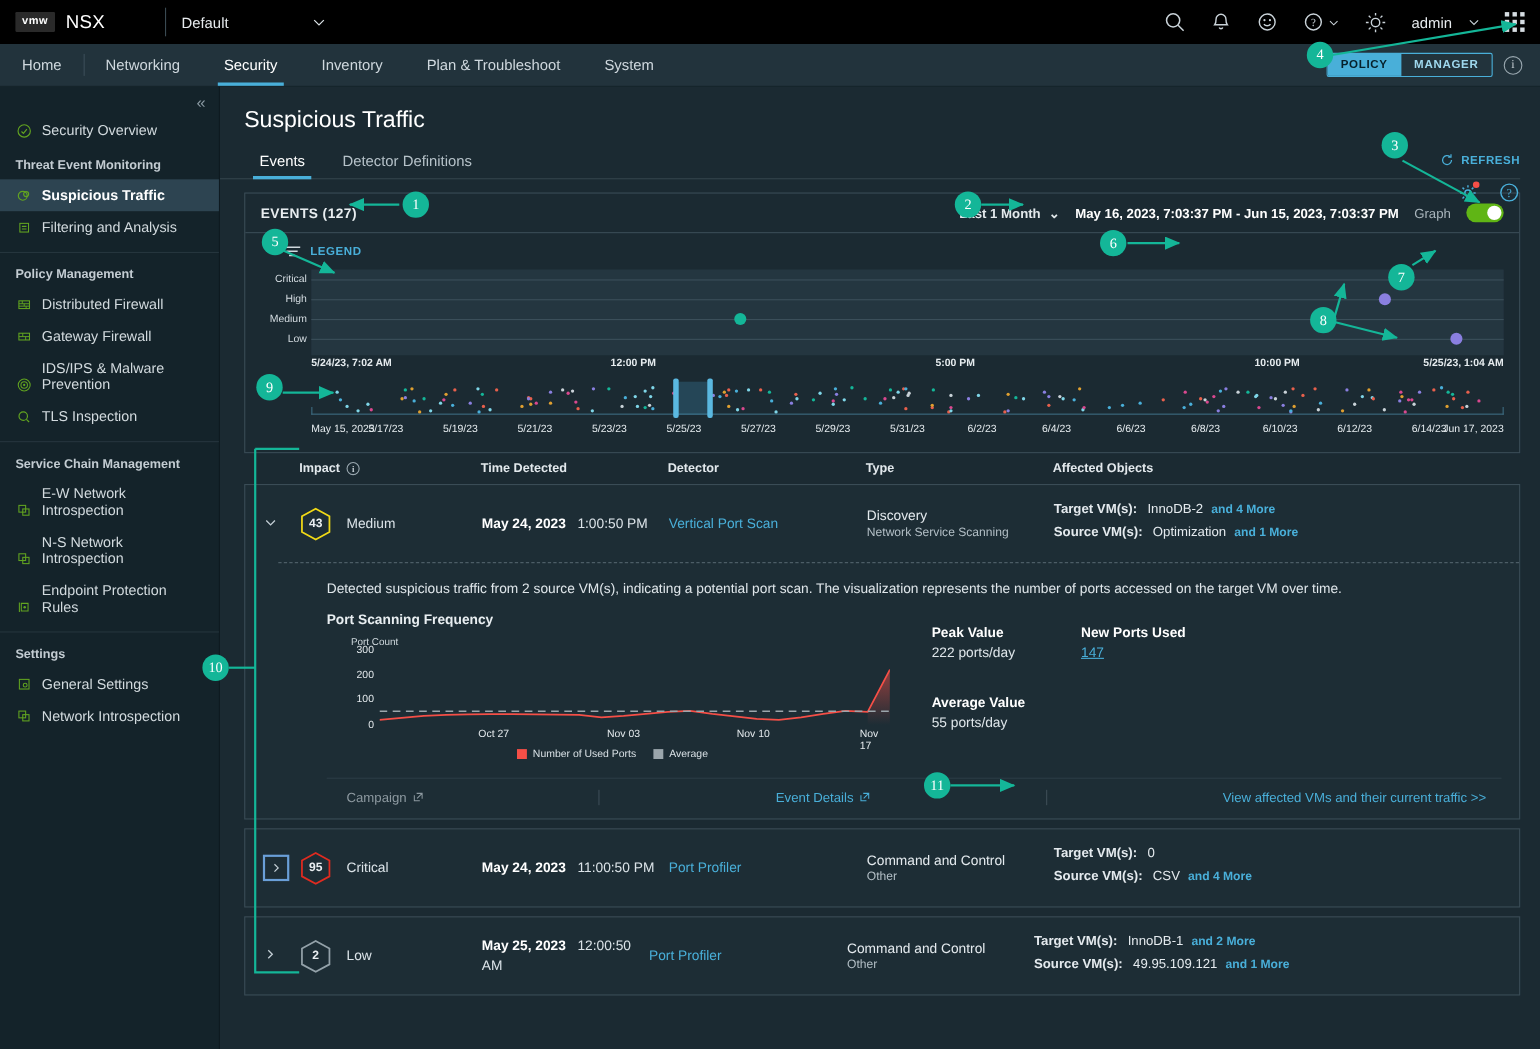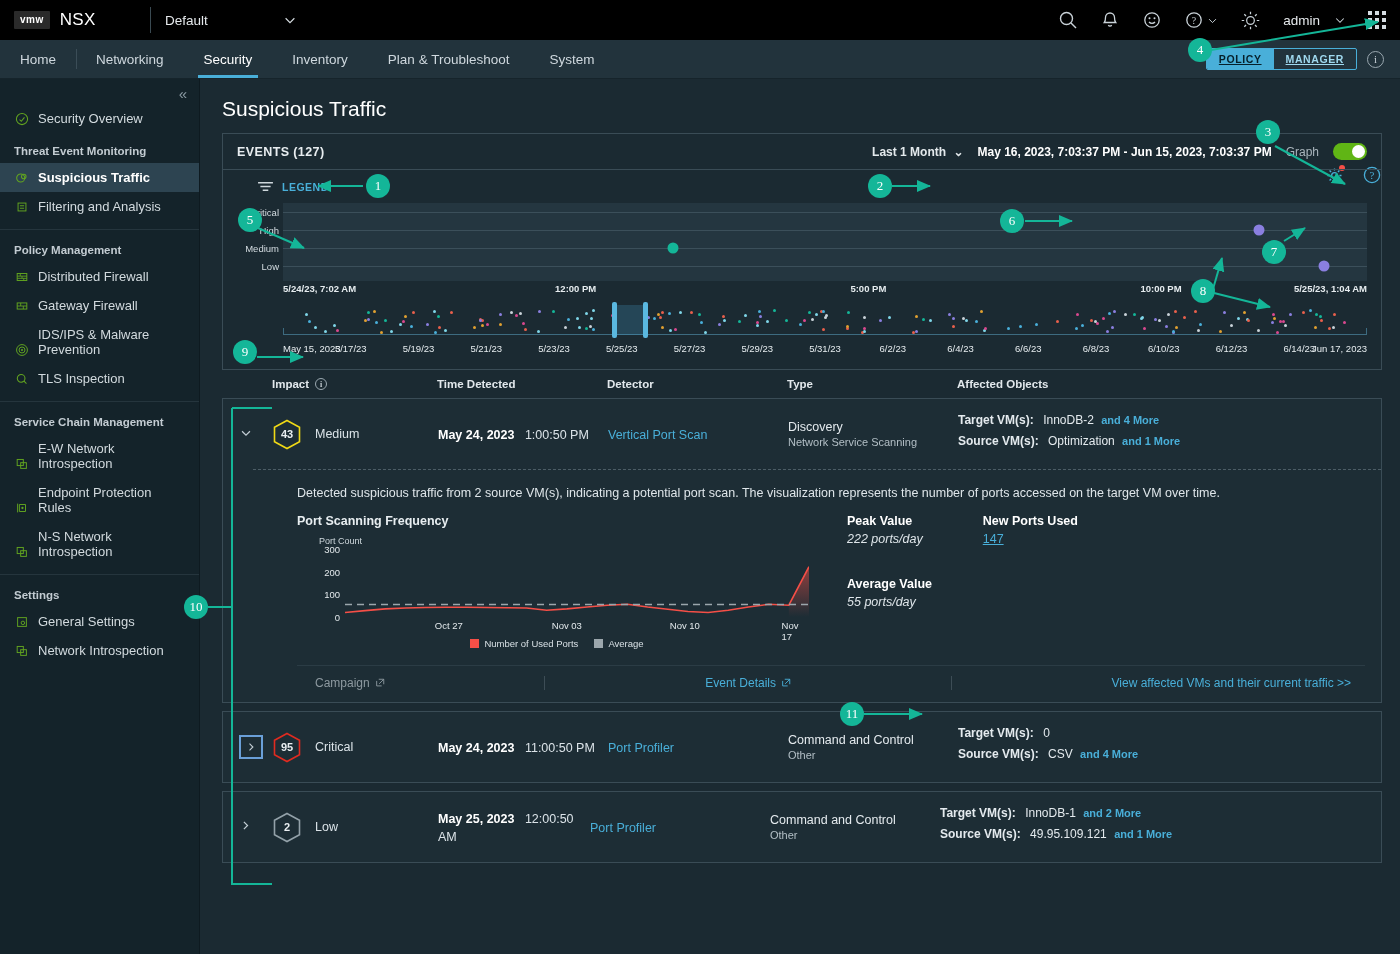--- a/index.html
+++ b/index.html
@@ -44,21 +44,21 @@
     display: flex; align-items: center; padding: 0 20px; font-size: 13.5px;
     color: #cfd8de; position: relative;
   }
   .navitem.sep-l::before { content:''; position:absolute; left:0; top:9px; bottom:9px; width:1px; background:#3b4d57; }
   .navitem.active { color: #ffffff; }
   .navitem.active::after {
     content:''; position:absolute; left: 14px; right: 14px; bottom: 0; height: 3px; background: #49afd9;
   }
   .nav-right { margin-left:auto; display:flex; align-items:center; gap:10px; padding-right: 16px; }
   .seg { display:flex; border:1px solid #49afd9; border-radius: 2px; overflow:hidden; }
-  .seg div { font-size: 10.5px; font-weight: bold; letter-spacing: .6px; padding: 4px 12px; text-decoration: underline; }
+  .seg div { font-size: 10.5px; font-weight: bold; letter-spacing: .6px; padding: 4px 12px; }
   .seg .on { background:#49afd9; color:#06202b; }
   .seg .off { background: transparent; color:#9fd8ee; }
   .circ-i { width:17px;height:17px;border:1px solid #9aa8b0;border-radius:50%;display:flex;align-items:center;justify-content:center;font-size:11px;color:#c5ced4;font-family:"Liberation Serif",serif;}
 
   
   .body { display: flex; height: calc(954px - 40px - 39px); }
 
   
   .sidebar { width: 200px; background: #14232a; border-right:1px solid #0e1a20; position:relative; }
   .collapse { text-align:right; padding: 6px 12px 2px; color:#8b9aa3; font-size:15px; }
@@ -150,24 +150,24 @@
   .chart-title{ font-size:12.5px; font-weight:bold; color:#e8eef1; margin-bottom: 8px;}
   .ylab { font-size:9px; color:#cfd8dd; margin-left: 22px; }
   .plot { position:relative; height:68px; margin-top:3px; }
   .plot .yt { position:absolute; right:calc(100% + 5px); font-size:9.5px; color:#e3e9ec; transform:translateY(-50%); }
   .plot-inner { position:absolute; left:48px; right:8px; top:0; bottom:0; }
   .xlab { position:relative; height:16px; margin-left:48px; margin-top:3px;}
   .xlab span{ position:absolute; font-size:9.5px; color:#e3e9ec; transform:translateX(-50%); }
   .clegend { display:flex; justify-content:center; gap:16px; font-size:9.5px; color:#d8e0e5; margin-top:2px;}
   .clegend div{display:flex;align-items:center;gap:5px;}
   .sw{width:9px;height:9px;display:block;}
-  .stats { margin-left: 30px; }
+  .stats { margin-left: 30px; margin-top: 12px; }
   .stat-row{ display:flex; gap: 60px; }
   .stat-t{ font-size:12.5px; font-weight:bold; color:#fff; }
-  .stat-v{ font-size:12.5px; color:#dfe6ea; margin-top:4px;font-style:italic; }
+  .stat-v{ font-size:12.5px; color:#dfe6ea; margin-top:4px; }
   .stat-link{ font-size:12.5px; color:#49afd9; text-decoration:underline; margin-top:4px; display:inline-block;}
   .actions { display:flex; align-items:center; justify-content:space-between; gap:0; padding: 10px 14px 12px 0; border-top:1px solid #2b3c45; margin: 6px 0 0 28px;}
   .act { font-size:12px; padding: 0 18px; display:flex; align-items:center; gap:5px; }
   .act.dim { color:#8d99a0; }
   .act.on { color:#49afd9; }
   .vsep{ width:1px; height:14px; background:#3d4d56; }
 
   
   .callout {
     position:absolute; width:24px; height:24px; border-radius:50%; background:#14b698;
@@ -346,34 +346,34 @@
           <svg width="14" height="14" viewBox="0 0 16 16">
             <rect x="2.5" y="2.8" width="7" height="7" stroke="#62a420" stroke-width="1.1" fill="none"></rect>
             <rect x="6.5" y="6.5" width="6.5" height="6.5" stroke="#62a420" stroke-width="1.1" fill="none"></rect>
           </svg>
         </span>
       <span>E-W Network Introspection</span>
     </div>
     <div class="side-item">
       <span class="sicon">
           <svg width="14" height="14" viewBox="0 0 16 16">
+            <rect x="2.5" y="2.8" width="7" height="7" stroke="#62a420" stroke-width="1.1" fill="none"></rect>
+            <rect x="6.5" y="6.5" width="6.5" height="6.5" stroke="#62a420" stroke-width="1.1" fill="none"></rect>
+          </svg>
+        </span>
+      <span>N-S Network Introspection</span>
+    </div>
+    <div class="side-item">
+      <span class="sicon">
+          <svg width="14" height="14" viewBox="0 0 16 16">
             <path d="M3 3v10M5 4h7v8H5z" stroke="#62a420" stroke-width="1.1" fill="none"></path>
             <circle cx="8.5" cy="8" r="1.3" fill="#62a420"></circle>
           </svg>
         </span>
       <span>Endpoint Protection Rules</span>
-    </div>
-    <div class="side-item">
-      <span class="sicon">
-          <svg width="14" height="14" viewBox="0 0 16 16">
-            <rect x="2.5" y="2.8" width="7" height="7" stroke="#62a420" stroke-width="1.1" fill="none"></rect>
-            <rect x="6.5" y="6.5" width="6.5" height="6.5" stroke="#62a420" stroke-width="1.1" fill="none"></rect>
-          </svg>
-        </span>
-      <span>N-S Network Introspection</span>
     </div>
 
     <div class="side-div"></div>
     <div class="side-head">Settings</div>
     <div class="side-item">
       <span class="sicon">
           <svg width="14" height="14" viewBox="0 0 16 16">
             <rect x="3" y="3" width="10" height="10" stroke="#62a420" stroke-width="1.1" fill="none"></rect>
             <circle cx="9" cy="9" r="2" stroke="#62a420" stroke-width="1.1" fill="none"></circle>
           </svg>
@@ -403,20 +403,31 @@
         <i style="position:absolute;right:-1px;top:-1px;width:6px;height:6px;border-radius:50%;background:#f54f47;display:block"></i>
       </span>
       <span>
         <svg width="20" height="20" viewBox="0 0 20 20">
             <circle cx="10" cy="10" r="7.6" stroke="#49afd9" stroke-width="1.3" fill="none"></circle>
             <text x="10" y="14" text-anchor="middle" font-size="11" fill="#49afd9" font-family="Liberation Serif,serif">?</text>
           </svg>
       </span>
     </div>
 
+    <div class="tabs">
+      <div class="tab active">Events</div>
+      <div class="tab">Detector Definitions</div>
+      <div style="margin-left:auto;display:flex;align-items:center;gap:6px;color:#49afd9;font-size:10.5px;font-weight:bold;letter-spacing:.5px;padding-bottom:6px">
+        <svg width="13" height="13" viewBox="0 0 16 16">
+            <path d="M13 8a5 5 0 11-1.6-3.6" stroke="#49afd9" stroke-width="1.4" fill="none"></path>
+            <path d="M12.4 1.5v3.2H9.2" stroke="#49afd9" stroke-width="1.4" fill="none"></path>
+          </svg>
+        <span>REFRESH</span>
+      </div>
+    </div>
 
     <div class="card">
       <div class="card-head">
         <span class="events-count">EVENTS (127)</span>
         <div class="head-right">
           <span class="range-label">
             <span>Last 1 Month</span>
             <span style="margin-left:4px">⌄</span>
           </span>
           <span class="range-dates">May 16, 2023, 7:03:37 PM - Jun 15, 2023, 7:03:37 PM</span>

